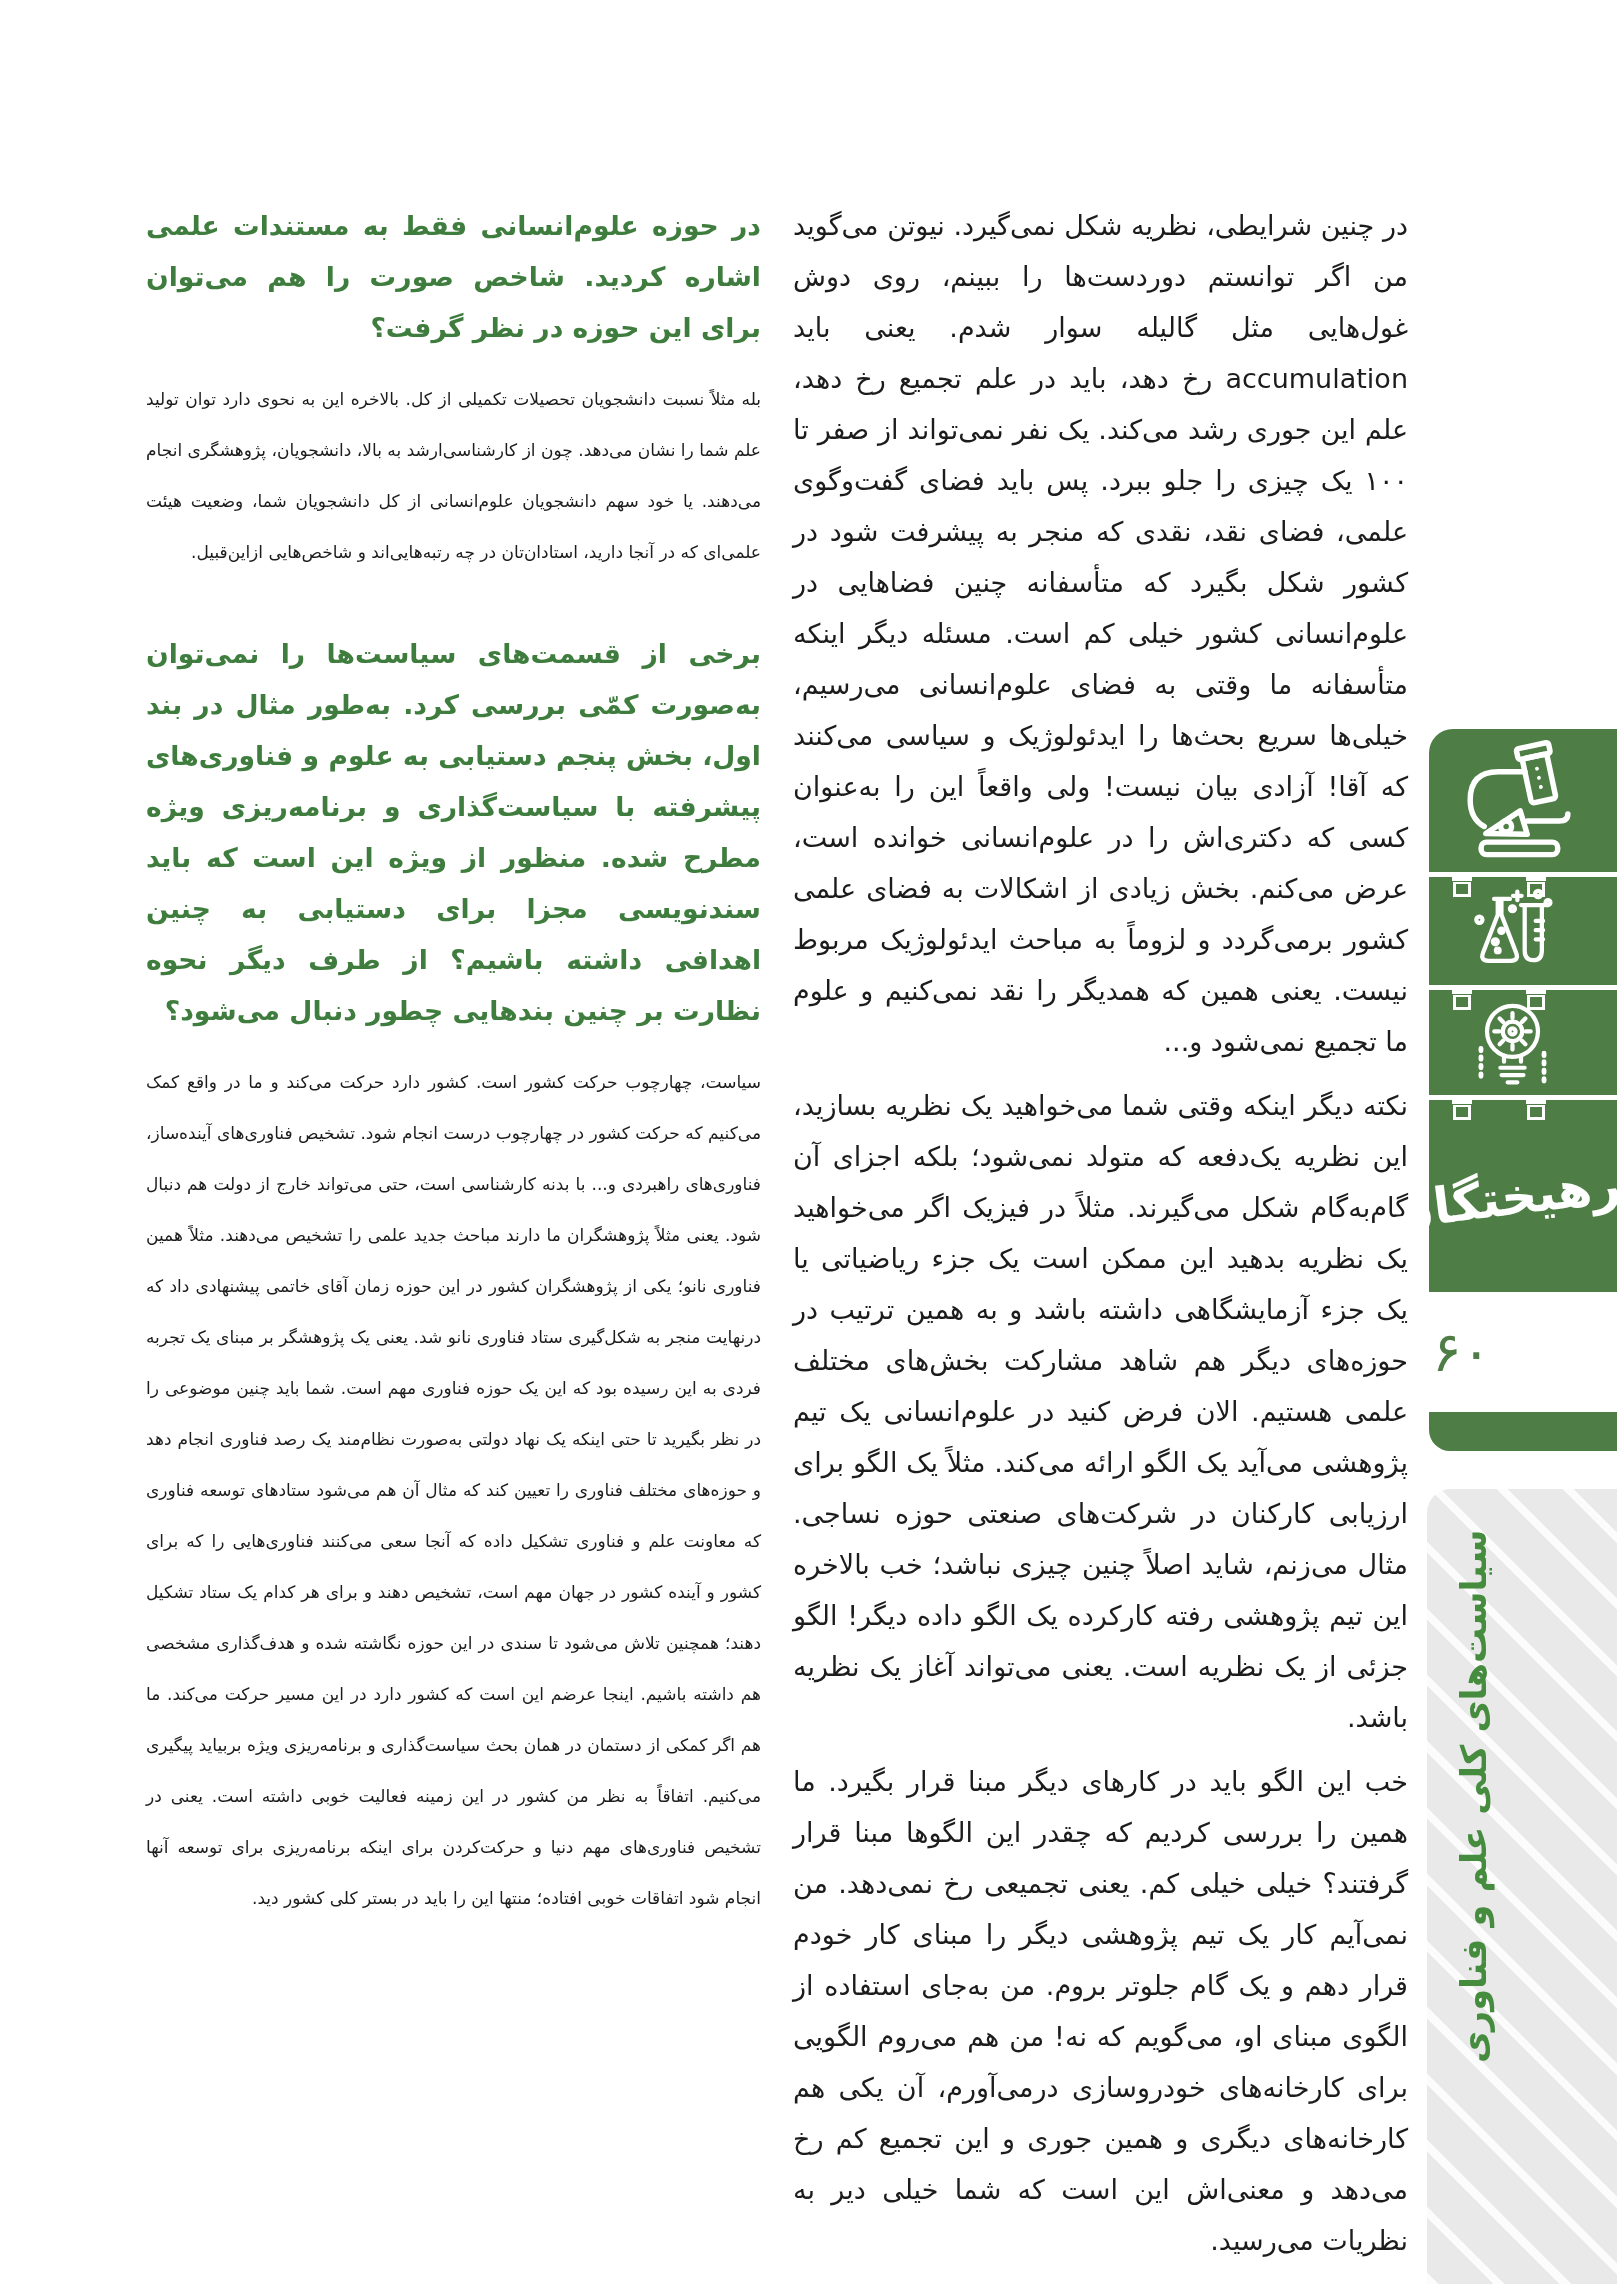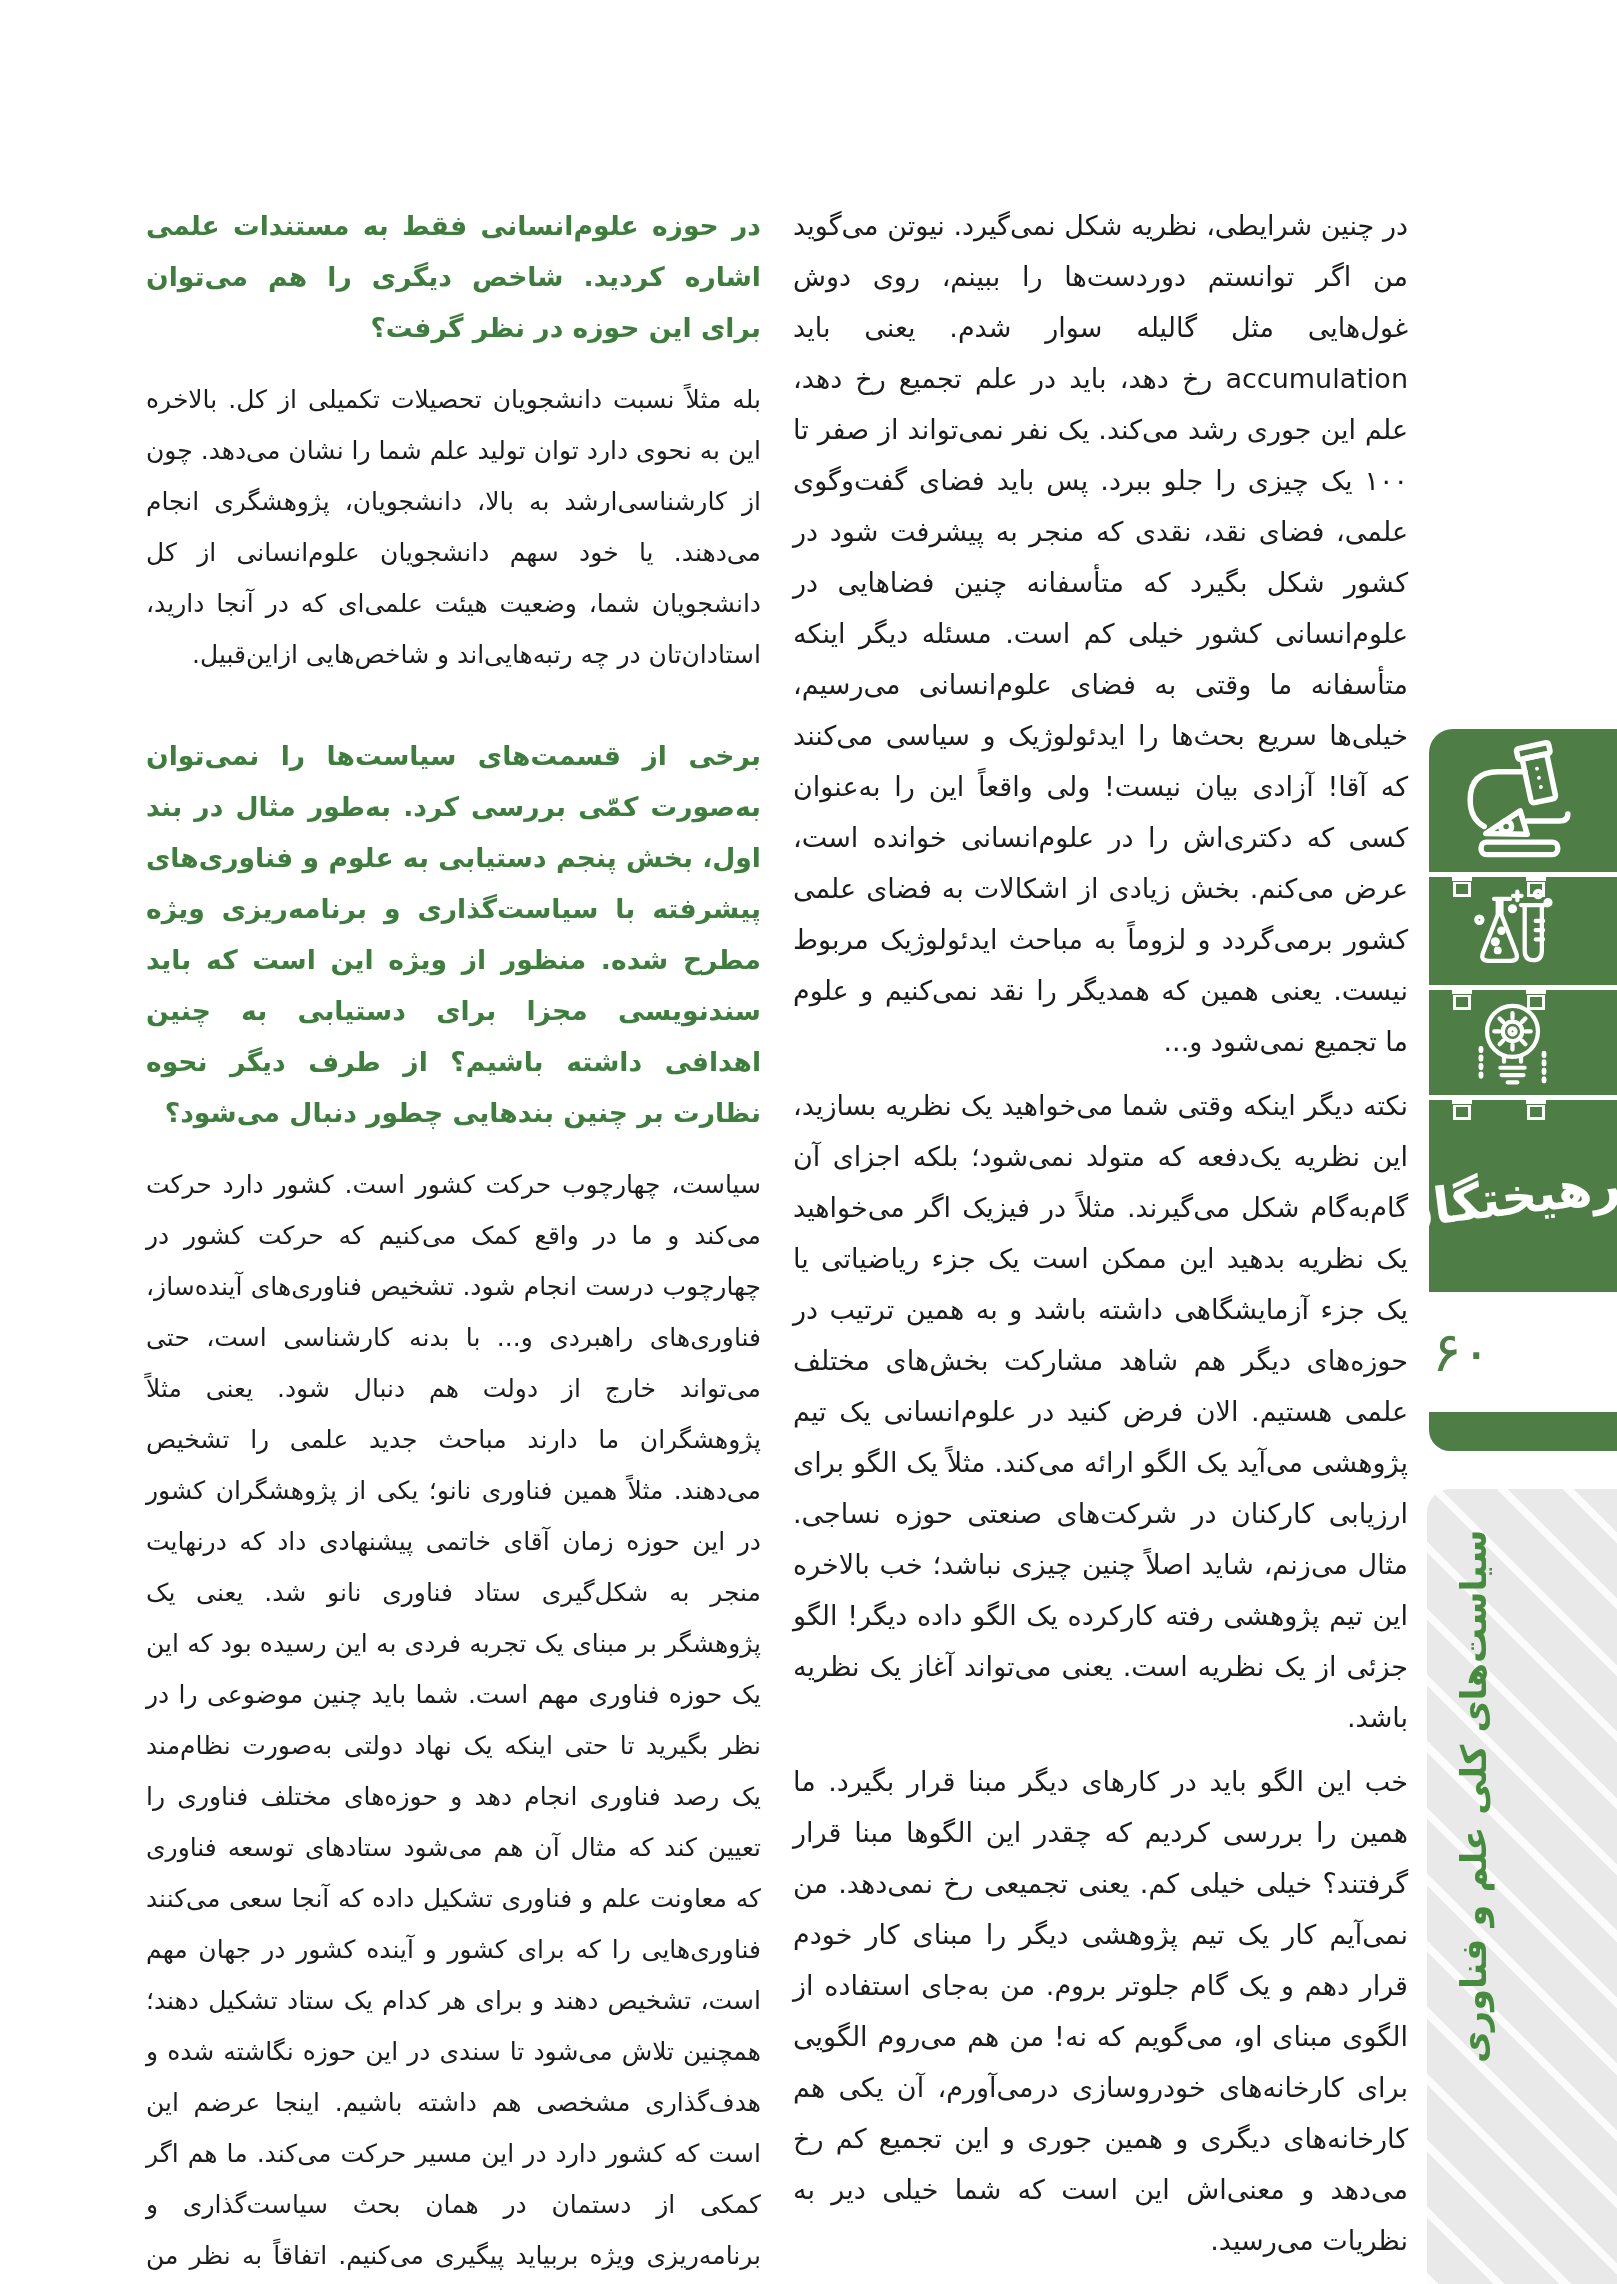--- a/index.html
+++ b/index.html
@@ -3,21 +3,21 @@
 <meta charset="utf-8">
 <style>
   html,body{margin:0;padding:0;background:#ffffff;}
   .page{position:relative;width:1618px;height:2284px;background:#fff;overflow:hidden;
         font-family:"DejaVu Sans",sans-serif;direction:rtl;}
   .col{position:absolute;top:200px;width:615px;direction:rtl;}
   .col-first{left:794px;}
   .col-second{left:147px;}
   .body-p{font-size:27px;line-height:51px;color:#1c1c1c;text-align:justify;margin:0 0 13px 0;}
   .q-p{font-size:26.6px;line-height:51px;font-weight:bold;color:#3f7d3f;text-align:justify;margin:0 0 21px 0;}
-  .a-p{font-size:25px;line-height:51px;color:#1c1c1c;text-align:justify;margin:0 0 50px 0;}
+  .a-p{font-size:17px;line-height:51px;color:#1c1c1c;text-align:justify;margin:0 0 50px 0;}
   
   .seg{position:absolute;left:1430px;width:188px;background:#4e7d45;}
   .seg-1{top:729px;height:143px;border-top-left-radius:24px;}
   .seg-2{top:877px;height:108px;}
   .seg-3{top:990px;height:105px;}
   .seg-4{top:1100px;height:192px;}
   .seg-bar{top:1412px;height:39px;border-bottom-left-radius:21px;}
   .foot{position:absolute;top:4.8px;width:12px;height:10.5px;border:3.2px solid #fff;border-top-width:2.4px;background:transparent;}
   .foot::before{content:"";position:absolute;top:-6.4px;left:-4px;width:20px;height:3.2px;background:#fff;}
   .foot-a{left:24px;} .foot-b{left:98px;}
@@ -37,21 +37,21 @@
 <div class="page">
 
   <div class="col col-first">
     <p class="body-p">در چنین شرایطی، نظریه شکل نمی‌گیرد. نیوتن می‌گوید من اگر توانستم دوردست‌ها را ببینم، روی دوش غول‌هایی مثل گالیله سوار شدم. یعنی باید accumulation رخ دهد، باید در علم تجمیع رخ دهد، علم این جوری رشد می‌کند. یک نفر نمی‌تواند از صفر تا ۱۰۰ یک چیزی را جلو ببرد. پس باید فضای گفت‌وگوی علمی، فضای نقد، نقدی که منجر به پیشرفت شود در کشور شکل بگیرد که متأسفانه چنین فضاهایی در علوم‌انسانی کشور خیلی کم است. مسئله دیگر اینکه متأسفانه ما وقتی به فضای علوم‌انسانی می‌رسیم، خیلی‌ها سریع بحث‌ها را ایدئولوژیک و سیاسی می‌کنند که آقا! آزادی بیان نیست! ولی واقعاً این را به‌عنوان کسی که دکتری‌اش را در علوم‌انسانی خوانده است، عرض می‌کنم. بخش زیادی از اشکالات به فضای علمی کشور برمی‌گردد و لزوماً به مباحث ایدئولوژیک مربوط نیست. یعنی همین که همدیگر را نقد نمی‌کنیم و علوم ما تجمیع نمی‌شود و...</p>
     <p class="body-p">نکته دیگر اینکه وقتی شما می‌خواهید یک نظریه بسازید، این نظریه یک‌دفعه که متولد نمی‌شود؛ بلکه اجزای آن گام‌به‌گام شکل می‌گیرند. مثلاً در فیزیک اگر می‌خواهید یک نظریه بدهید این ممکن است یک جزء ریاضیاتی یا یک جزء آزمایشگاهی داشته باشد و به همین ترتیب در حوزه‌های دیگر هم شاهد مشارکت بخش‌های مختلف علمی هستیم. الان فرض کنید در علوم‌انسانی یک تیم پژوهشی می‌آید یک الگو ارائه می‌کند. مثلاً یک الگو برای ارزیابی کارکنان در شرکت‌های صنعتی حوزه نساجی. مثال می‌زنم، شاید اصلاً چنین چیزی نباشد؛ خب بالاخره این تیم پژوهشی رفته کارکرده یک الگو داده دیگر! الگو جزئی از یک نظریه است. یعنی می‌تواند آغاز یک نظریه باشد.</p>
     <p class="body-p">خب این الگو باید در کارهای دیگر مبنا قرار بگیرد. ما همین را بررسی کردیم که چقدر این الگوها مبنا قرار گرفتند؟ خیلی خیلی کم. یعنی تجمیعی رخ نمی‌دهد. من نمی‌آیم کار یک تیم پژوهشی دیگر را مبنای کار خودم قرار دهم و یک گام جلوتر بروم. من به‌جای استفاده از الگوی مبنای او، می‌گویم که نه! من هم می‌روم الگویی برای کارخانه‌های خودروسازی درمی‌آورم، آن یکی هم کارخانه‌های دیگری و همین جوری و این تجمیع کم رخ می‌دهد و معنی‌اش این است که شما خیلی دیر به نظریات می‌رسید.</p>
     <p class="body-p">البته این حرف‌ها مطلق نیستند. ما الان در مقام آسیب‌شناسی صحبت می‌کنیم. بالاخره اتفاقات مثبت هم کم نداریم؛ ولی در مقام آسیب‌شناسی واقعاً بخش قابل توجهی از آسیب‌ها در حوزه علوم‌انسانی، مربوط به بحث‌های ایدئولوژیک و سیاسی نیست واقعاً؛ بحث‌هایی است که اولاً باید تعریف مسئله بومی برای این علوم انجام شود و ثانیاً باید یک مقدار فضای گفتمانی این علوم ارتقاء پیدا کند.</p>
   </div>
 
   <div class="col col-second">
-    <p class="q-p">در حوزه علوم‌انسانی فقط به مستندات علمی اشاره کردید. شاخص دیگری را هم می‌توان برای این حوزه در نظر گرفت؟</p>
+    <p class="q-p">در حوزه علوم‌انسانی فقط به مستندات علمی اشاره کردید. شاخص صورت را هم می‌توان برای این حوزه در نظر گرفت؟</p>
     <p class="a-p">بله مثلاً نسبت دانشجویان تحصیلات تکمیلی از کل. بالاخره این به نحوی دارد توان تولید علم شما را نشان می‌دهد. چون از کارشناسی‌ارشد به بالا، دانشجویان، پژوهشگری انجام می‌دهند. یا خود سهم دانشجویان علوم‌انسانی از کل دانشجویان شما، وضعیت هیئت علمی‌ای که در آنجا دارید، استادان‌تان در چه رتبه‌هایی‌اند و شاخص‌هایی ازاین‌قبیل.</p>
     <p class="q-p">برخی از قسمت‌های سیاست‌ها را نمی‌توان به‌صورت کمّی بررسی کرد. به‌طور مثال در بند اول، بخش پنجم دستیابی به علوم و فناوری‌های پیشرفته با سیاست‌گذاری و برنامه‌ریزی ویژه مطرح شده. منظور از ویژه این است که باید سندنویسی مجزا برای دستیابی به چنین اهدافی داشته باشیم؟ از طرف دیگر نحوه نظارت بر چنین بندهایی چطور دنبال می‌شود؟</p>
     <p class="a-p">سیاست، چهارچوب حرکت کشور است. کشور دارد حرکت می‌کند و ما در واقع کمک می‌کنیم که حرکت کشور در چهارچوب درست انجام شود. تشخیص فناوری‌های آینده‌ساز، فناوری‌های راهبردی و... با بدنه کارشناسی است، حتی می‌تواند خارج از دولت هم دنبال شود. یعنی مثلاً پژوهشگران ما دارند مباحث جدید علمی را تشخیص می‌دهند. مثلاً همین فناوری نانو؛ یکی از پژوهشگران کشور در این حوزه زمان آقای خاتمی پیشنهادی داد که درنهایت منجر به شکل‌گیری ستاد فناوری نانو شد. یعنی یک پژوهشگر بر مبنای یک تجربه فردی به این رسیده بود که این یک حوزه فناوری مهم است. شما باید چنین موضوعی را در نظر بگیرید تا حتی اینکه یک نهاد دولتی به‌صورت نظام‌مند یک رصد فناوری انجام دهد و حوزه‌های مختلف فناوری را تعیین کند که مثال آن هم می‌شود ستادهای توسعه فناوری که معاونت علم و فناوری تشکیل داده که آنجا سعی می‌کنند فناوری‌هایی را که برای کشور و آینده کشور در جهان مهم است، تشخیص دهند و برای هر کدام یک ستاد تشکیل دهند؛ همچنین تلاش می‌شود تا سندی در این حوزه نگاشته شده و هدف‌گذاری مشخصی هم داشته باشیم. اینجا عرضم این است که کشور دارد در این مسیر حرکت می‌کند. ما هم اگر کمکی از دستمان در همان بحث سیاست‌گذاری و برنامه‌ریزی ویژه بربیاید پیگیری می‌کنیم. اتفاقاً به نظر من کشور در این زمینه فعالیت خوبی داشته است. یعنی در تشخیص فناوری‌های مهم دنیا و حرکت‌کردن برای اینکه برنامه‌ریزی برای توسعه آنها انجام شود اتفاقات خوبی افتاده؛ منتها این را باید در بستر کلی کشور دید.</p>
 
   </div>
 
   <div class="seg seg-1">
     <svg class="icon-box" style="left:24px;top:9.7px;" width="125" height="125" viewBox="0 0 160 160" fill="none" stroke="#ffffff" stroke-width="7" stroke-linecap="round" stroke-linejoin="round">
       <g transform="rotate(-12 108 45)">
         <rect x="88" y="8" width="42" height="14" rx="3"></rect>

